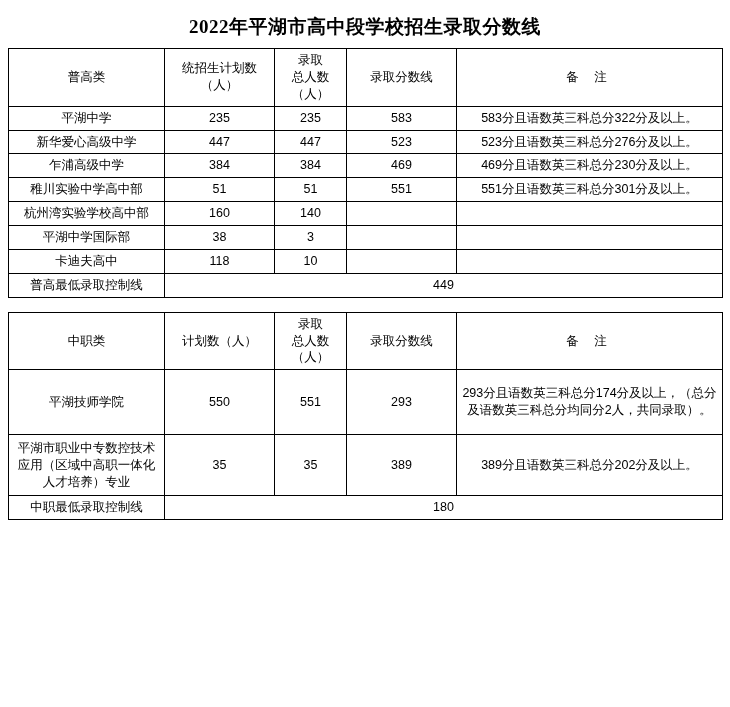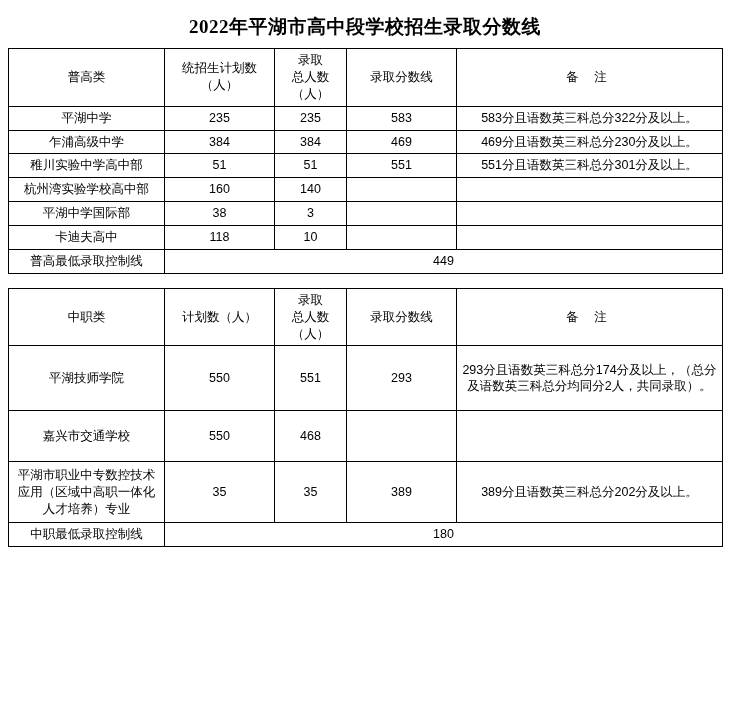--- a/index.html
+++ b/index.html
@@ -103,20 +103,27 @@
         <td class="head tall head-spaced">备 注</td>
       </tr>
       <tr>
         <td class="name">平湖中学</td>
         <td>235</td>
         <td>235</td>
         <td>583</td>
         <td class="note">583分且语数英三科总分322分及以上。</td>
       </tr>
       <tr>
+        <td class="name">新华爱心高级中学</td>
+        <td>447</td>
+        <td>447</td>
+        <td>523</td>
+        <td class="note">523分且语数英三科总分276分及以上。</td>
+      </tr>
+      <tr>
         <td class="name">乍浦高级中学</td>
         <td>384</td>
         <td>384</td>
         <td>469</td>
         <td class="note">469分且语数英三科总分230分及以上。</td>
       </tr>
       <tr>
         <td class="name">稚川实验中学高中部</td>
         <td>51</td>
         <td>51</td>
@@ -172,27 +179,20 @@
         <td class="head tall head-spaced">备 注</td>
       </tr>
       <tr>
         <td class="name" style="height:58px">平湖技师学院</td>
         <td>550</td>
         <td>551</td>
         <td>293</td>
         <td class="note-multi">293分且语数英三科总分174分及以上，（总分及语数英三科总分均同分2人，共同录取）。</td>
       </tr>
       <tr>
-        <td class="name" style="height:44px">嘉兴市交通学校</td>
-        <td>550</td>
-        <td>468</td>
-        <td></td>
-        <td class="note"></td>
-      </tr>
-      <tr>
         <td class="name" style="height:54px">平湖市职业中专数控技术应用（区域中高职一体化人才培养）专业</td>
         <td>35</td>
         <td>35</td>
         <td>389</td>
         <td class="note">389分且语数英三科总分202分及以上。</td>
       </tr>
       <tr>
         <td class="name">中职最低录取控制线</td>
         <td colspan="4">180</td>
       </tr>

